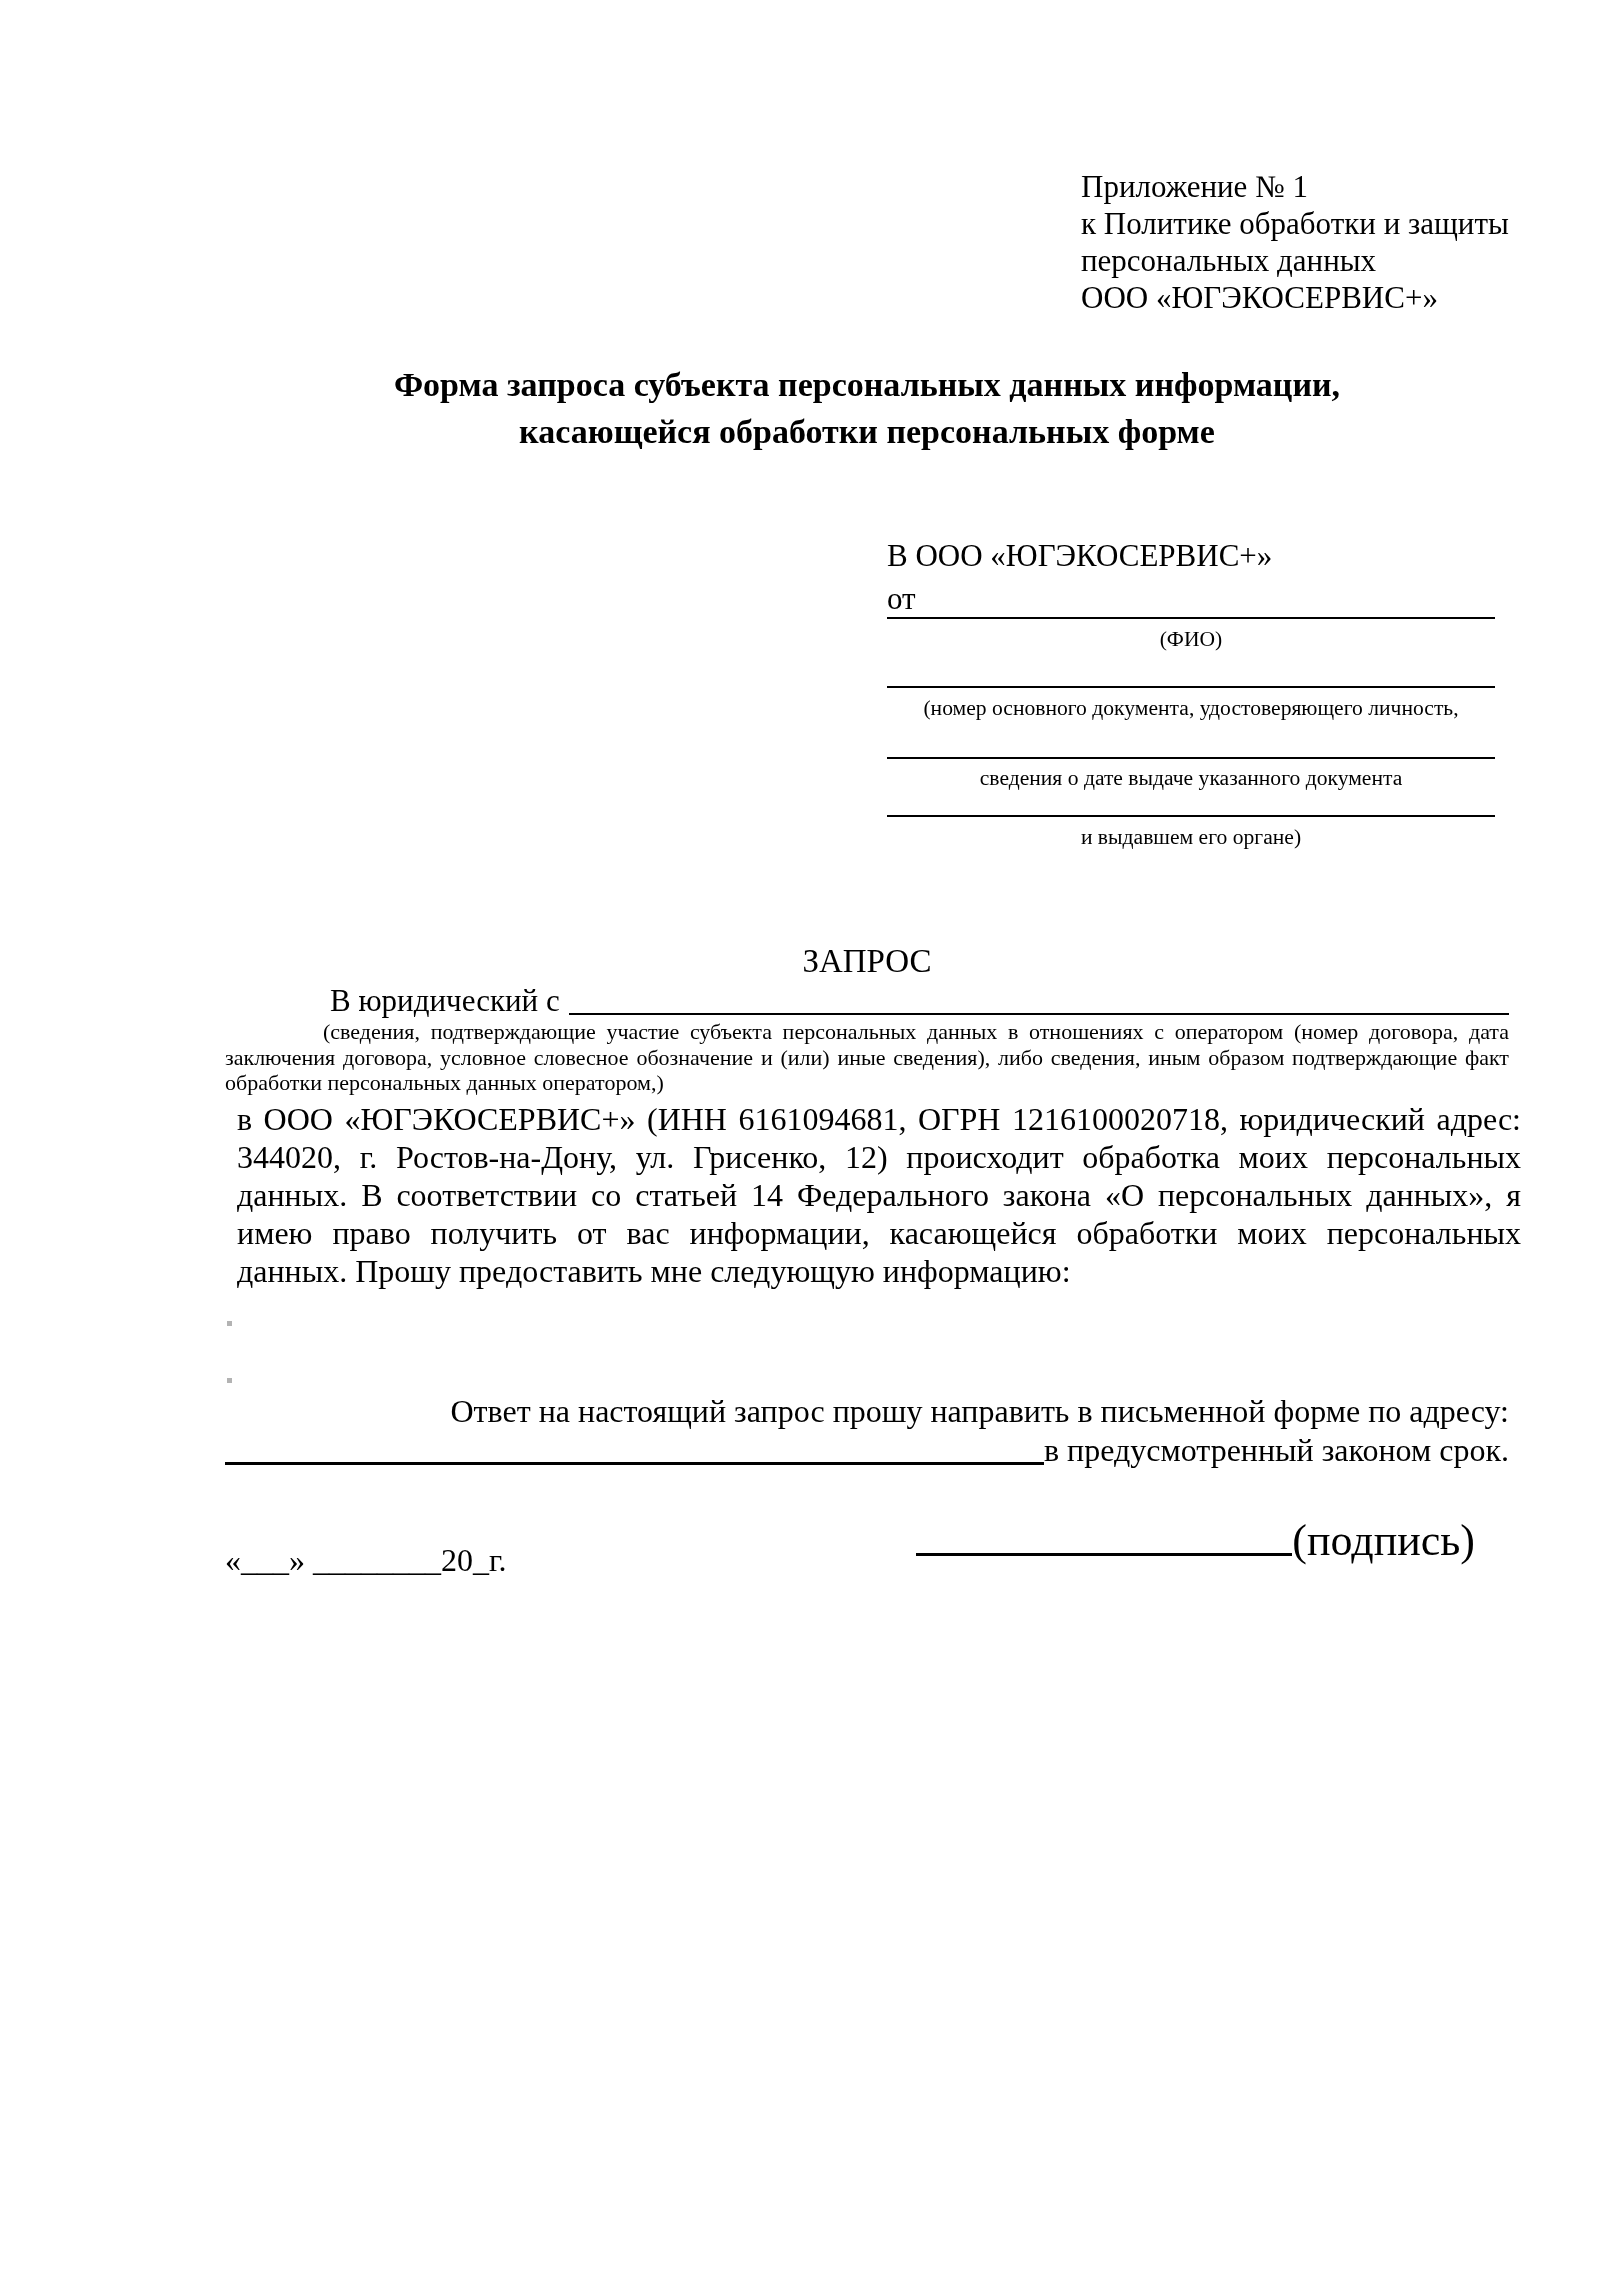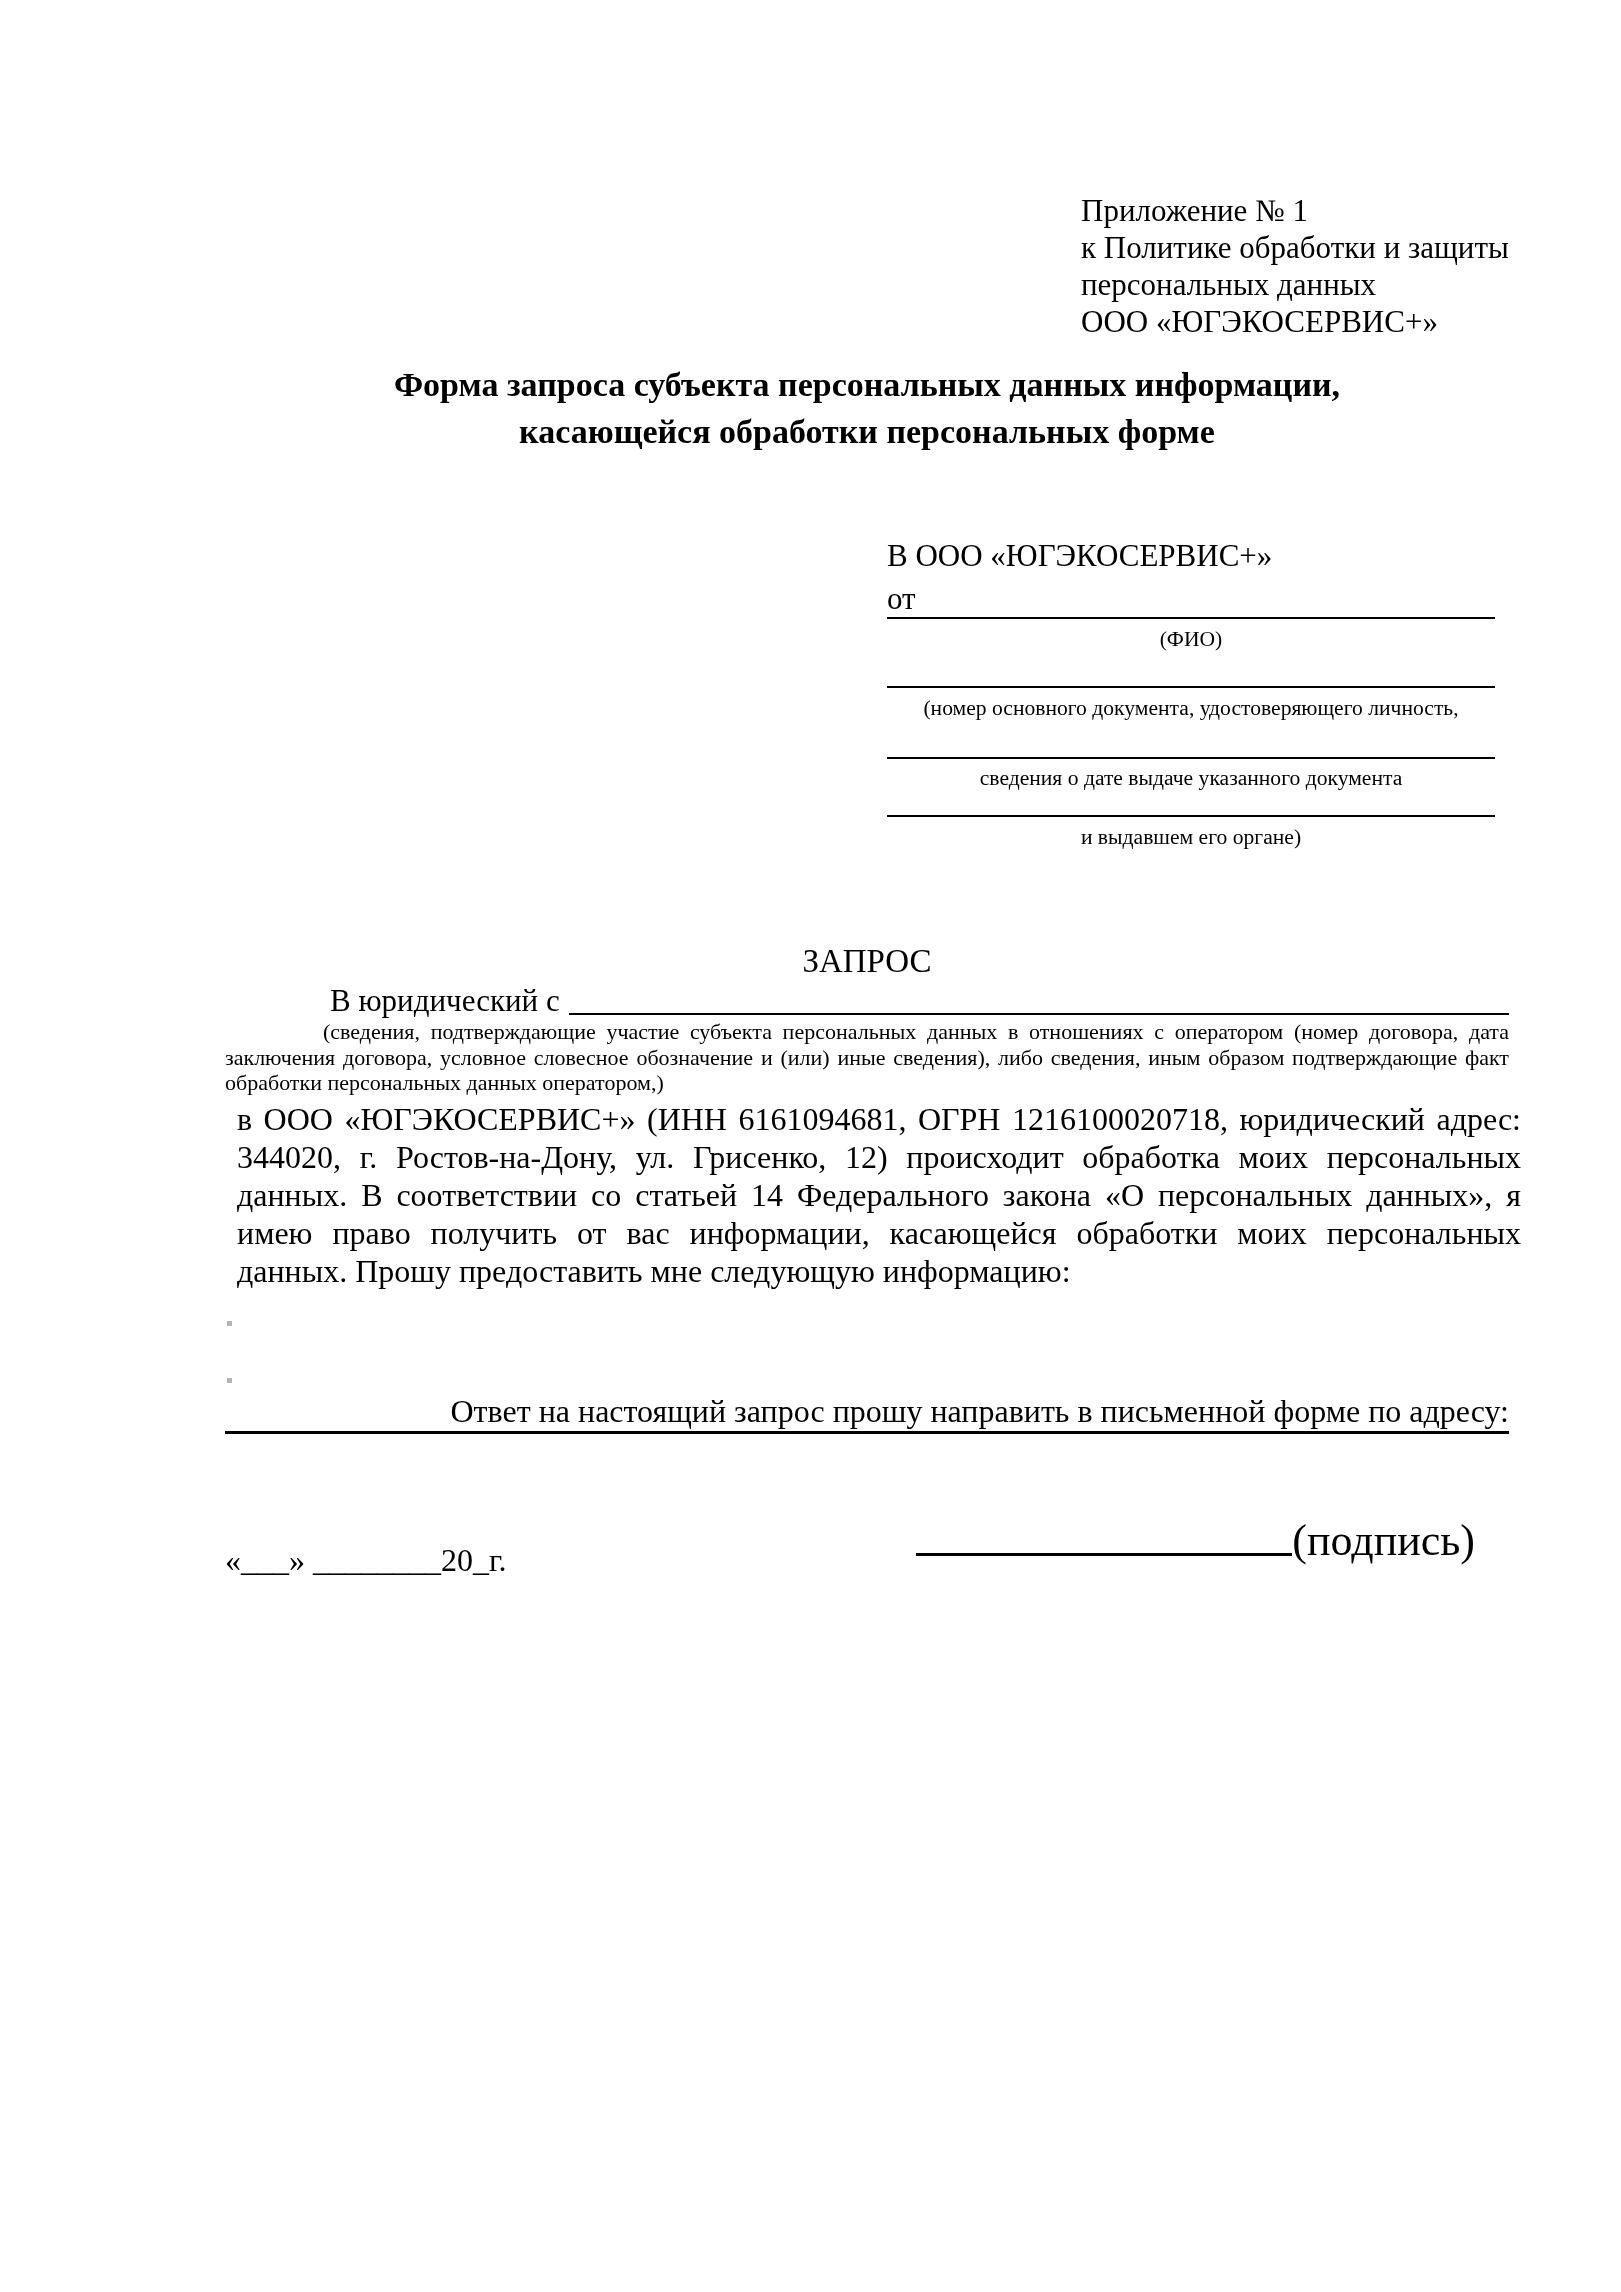--- a/index.html
+++ b/index.html
@@ -9,21 +9,21 @@
     width:1621px; height:2293px;
     margin:0 auto;
     background:#ffffff;
     color:#000000;
     font-family:"Liberation Serif","DejaVu Serif",serif;
     overflow:hidden;
   }
   .abs { position:absolute; }
 
   
-  .header-block { left:1081px; top:192px; width:461px; font-size:31px; line-height:37px; }
+  .header-block { left:1081px; top:168px; width:461px; font-size:31px; line-height:37px; }
 
   
   .doc-title { left:225px; top:361px; width:1284px; text-align:center;
                font-weight:bold; font-size:34px; line-height:47px; }
 
   
   .addr { left:887px; width:608px; font-size:31px; line-height:37px; }
   .addr-to   { top:537px; }
   .addr-from { top:580px; }
 
@@ -109,20 +109,21 @@
   <div class="abs basis-note">(сведения, подтверждающие участие субъекта персональных данных в отношениях с оператором (номер договора, дата заключения договора, условное словесное обозначение и (или) иные сведения), либо сведения, иным образом подтверждающие факт обработки персональных данных оператором,)</div>
 
   <div class="abs request-body">в ООО «ЮГЭКОСЕРВИС+» (ИНН 6161094681, ОГРН 1216100020718, юридический адрес: 344020, г. Ростов-на-Дону, ул. Грисенко, 12) происходит обработка моих персональных данных. В соответствии со статьей 14 Федерального закона «О персональных данных», я имею право получить от вас информации, касающейся обработки моих персональных данных. Прошу предоставить мне следующую информацию:</div>
 
   <div class="abs dot dot1"></div>
   <div class="abs dot dot2"></div>
 
   <div class="abs reply-line1">Ответ на настоящий запрос прошу направить в письменной форме по адресу:</div>
   <div class="abs reply-line2">
     <span class="fill"></span>
+    <span class="suffix">в предусмотренный законом срок.</span>
   </div>
 
   <div class="abs sig-date">«___» ________20_г.</div>
   <div class="abs sig-right">
     <span class="fill"></span>
     <span class="suffix">(подпись)</span>
   </div>
 
 </div>
 

